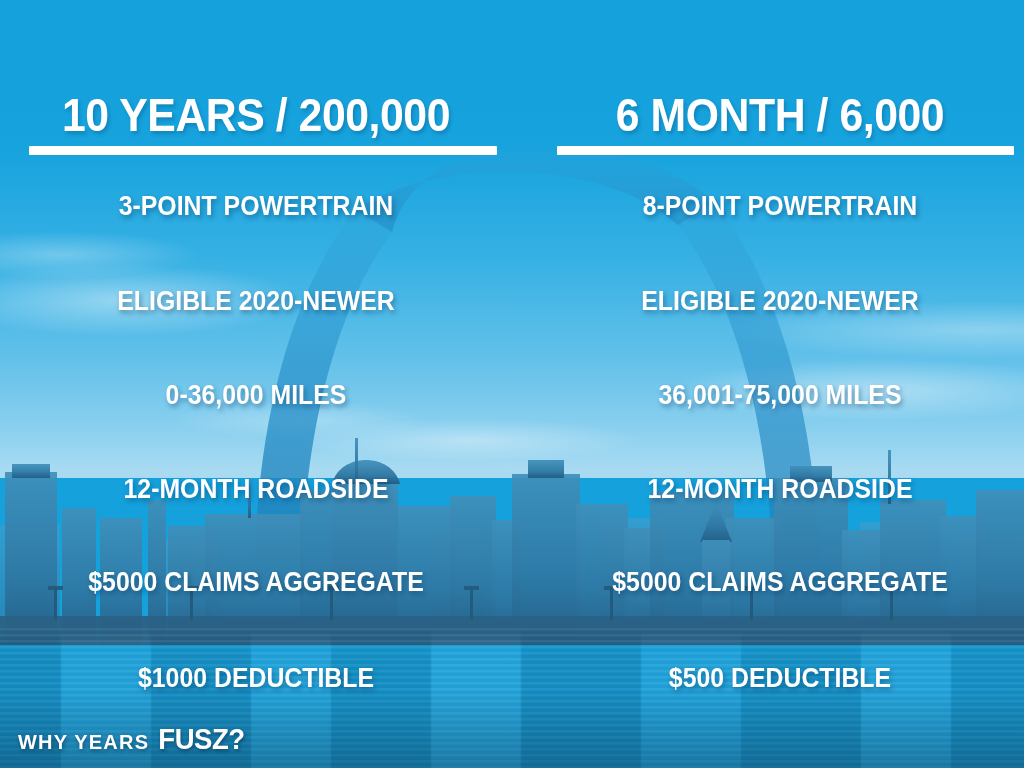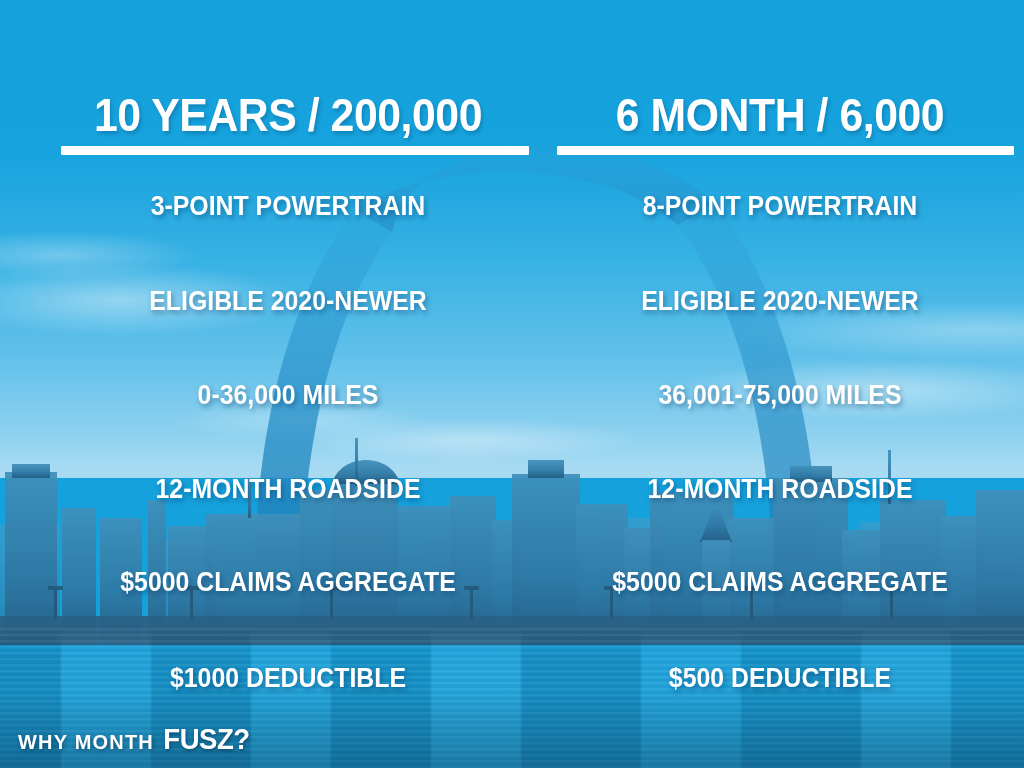--- a/index.html
+++ b/index.html
@@ -113,21 +113,21 @@
     left: 0; top: 0;
     width: 1024px; height: 768px;
   }
 
   .col {
     position: absolute;
     top: 0;
     width: 512px;
     height: 768px;
   }
-  .col-left  { left: 0; margin-left: 32px; }
+  .col-left  { left: 0; }
   .col-right { left: 524px; }
 
   .col-header {
     position: absolute;
     top: 88px;
     left: 0;
     width: 512px;
     text-align: center;
     color: #ffffff;
     font-size: 46px;
@@ -318,17 +318,17 @@
 
       <div class="feature" style="top:190px">8-POINT POWERTRAIN</div>
       <div class="feature" style="top:285px">ELIGIBLE 2020-NEWER</div>
       <div class="feature" style="top:379px">36,001-75,000 MILES</div>
       <div class="feature" style="top:473px">12-MONTH ROADSIDE</div>
       <div class="feature" style="top:566px">$5000 CLAIMS AGGREGATE</div>
       <div class="feature" style="top:662px">$500 DEDUCTIBLE</div>
     </div>
 
     <div class="footer-logo">
-      <span class="why">WHY MONTH</span><span class="brand">FUSZ?</span>
+      <span class="why">WHY YEARS</span><span class="brand">FUSZ?</span>
     </div>
 
   </div>
 </div>
 
 </body></html>

